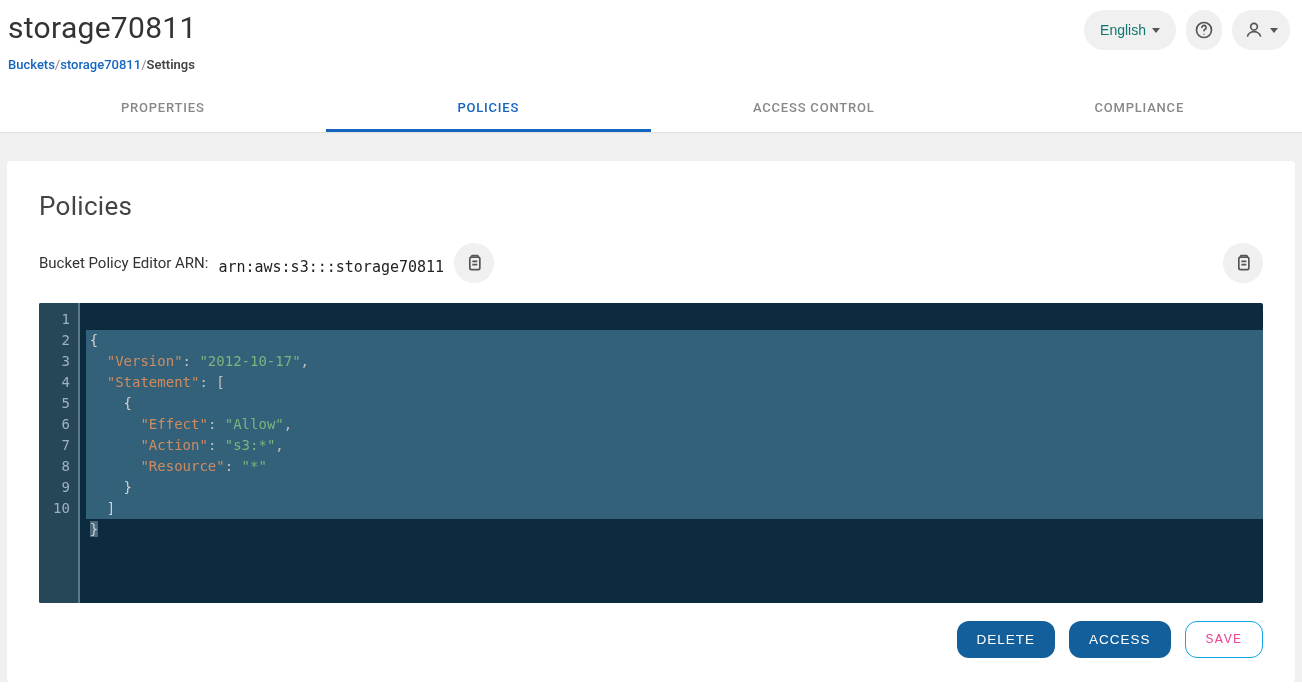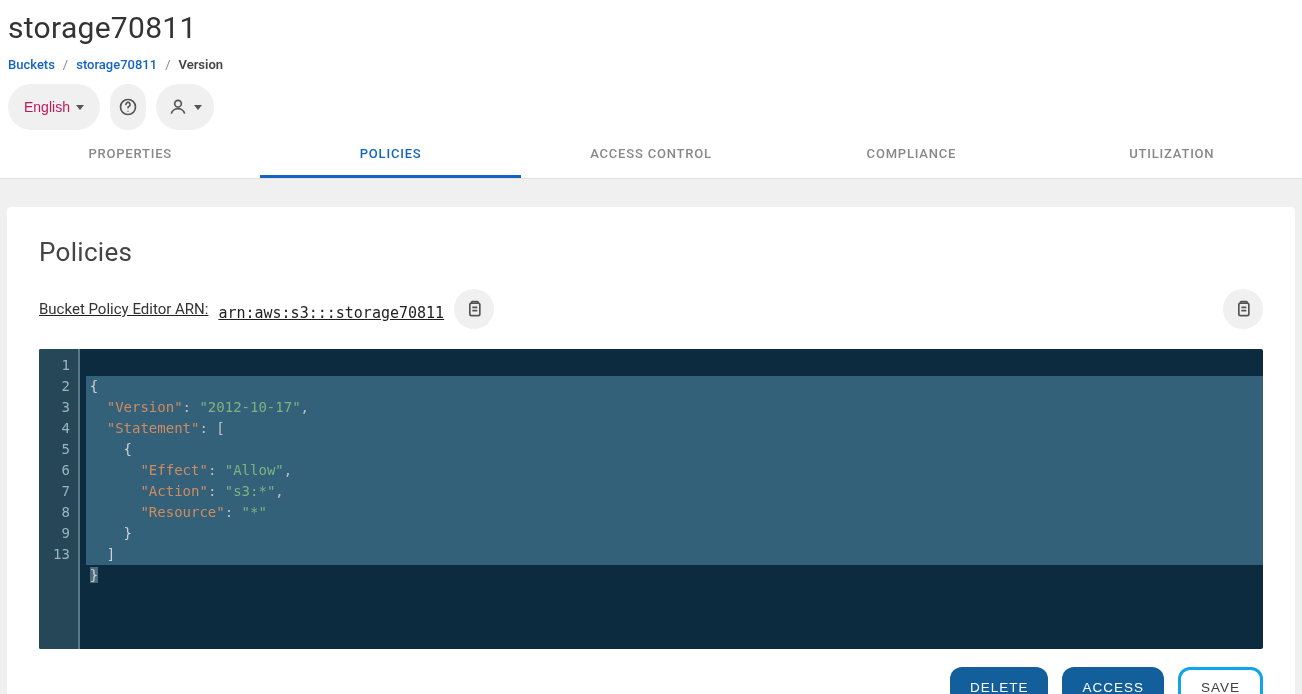--- a/index.html
+++ b/index.html
@@ -7,56 +7,54 @@
     font-family: -apple-system, BlinkMacSystemFont, "Segoe UI", Roboto, Helvetica, Arial, sans-serif;
     background: #ffffff;
     color: #212121;
     font-size: 14px;
   }
   .header-top {
     display: flex;
     align-items: flex-start;
     justify-content: space-between;
     padding: 10px 12px 0 8px;
-    flex-direction: column;
   }
   .title-block { flex: 1; }
   h1.page-title {
     font-size: 30px;
     font-weight: 400;
     color: #333;
     letter-spacing: 0.3px;
     font-family: "Segoe UI", Roboto, sans-serif;
     margin-bottom: 10px;
   }
   .breadcrumb {
     font-size: 13px;
     color: #666;
     display: flex;
     align-items: center;
-    gap: 8px;
     padding-bottom: 12px;
     margin-top: 12px;
   }
   .breadcrumb a { color: #1565c0; text-decoration: none; font-weight: 500; }
   .breadcrumb .sep { color: #888; }
   .breadcrumb .current { color: #444; font-weight: 600; }
 
   .header-controls { display: flex; align-items: center; gap: 10px; }
   .pill-btn {
     display: inline-flex;
     align-items: center;
     justify-content: center;
     background: #f0f0f0;
     border: none;
     border-radius: 999px;
-    height: 46px;
+    height: 40px;
     padding: 0 16px;
     font-size: 14px;
-    color: #be185d;
+    color: #0f766e;
     cursor: pointer;
     gap: 6px;
   }
   .icon-pill { width: 36px; padding: 0; }
   .caret-down {
     width: 0; height: 0;
     border-left: 4px solid transparent;
     border-right: 4px solid transparent;
     border-top: 5px solid #555;
   }
@@ -99,21 +97,21 @@
     color: #444;
     letter-spacing: 0.3px;
     margin-bottom: 22px;
   }
   .arn-row {
     display: flex;
     align-items: center;
     justify-content: space-between;
     margin-bottom: 20px;
   }
-  .arn-left { display: flex; align-items: center; gap: 10px; text-decoration: underline; }
+  .arn-left { display: flex; align-items: center; gap: 10px; }
   .arn-label { font-size: 15px; color: #333; }
   .arn-value {
     font-family: ui-monospace, "SF Mono", Menlo, Consolas, monospace;
     font-size: 15px;
     color: #222;
     margin-top: 8px;
   }
   .icon-btn-round {
     width: 40px; height: 40px;
     border-radius: 50%;
@@ -171,39 +169,40 @@
     border-radius: 12px;
     padding: 10px 20px;
     font-size: 13.5px;
     letter-spacing: 1px;
     cursor: pointer;
     font-weight: 500;
   }
   .btn-primary { background: #135f9b; color: #fff; }
   .btn-disabled {
     background: #fff;
-    color: #404040;
-    border: 3px solid #0ea5e9;
+    color: #ec4899;
+    border: 1px solid #0ea5e9;
     cursor: default;
+    font-family: Liberation Mono, monospace;
   }
 
   svg.ico { width: 20px; height: 20px; }
 </style>
 </head>
 <body>
 
 <div class="header-top">
   <div class="title-block">
     <h1 class="page-title">storage70811</h1>
     <nav class="breadcrumb">
       <a href="#">Buckets</a>
       <span class="sep">/</span>
       <a href="#">storage70811</a>
       <span class="sep">/</span>
-      <span class="current">Version</span>
+      <span class="current">Settings</span>
     </nav>
   </div>
   <div class="header-controls">
     <button class="pill-btn">
       <span>English</span>
       <span class="caret-down"></span>
     </button>
     <button class="pill-btn icon-pill">
       <svg class="ico" viewBox="0 0 24 24" fill="none" stroke="#555" stroke-width="2">
         <circle cx="12" cy="12" r="9"></circle>
@@ -219,21 +218,20 @@
       <span class="caret-down"></span>
     </button>
   </div>
 </div>
 
 <div class="tabs-bar">
   <div class="tab">PROPERTIES</div>
   <div class="tab active">POLICIES</div>
   <div class="tab">ACCESS CONTROL</div>
   <div class="tab">COMPLIANCE</div>
-  <div class="tab">UTILIZATION</div>
 </div>
 
 <div class="content-wrap">
   <div class="card">
     <h2 class="card-title">Policies</h2>
 
     <div class="arn-row">
       <div class="arn-left">
         <span class="arn-label">Bucket Policy Editor ARN:</span>
         <span class="arn-value">arn:aws:s3:::storage70811</span>
@@ -258,21 +256,21 @@
       <div class="gutter">
         <div>1</div>
         <div>2</div>
         <div>3</div>
         <div>4</div>
         <div>5</div>
         <div>6</div>
         <div>7</div>
         <div>8</div>
         <div>9</div>
-        <div>13</div>
+        <div>10</div>
       </div>
       <div class="code-area">
 <span class="code-line sel"><span class="tok-brace">{</span></span><span class="code-line sel">  <span class="tok-key">"Version"</span><span class="tok-punct">: </span><span class="tok-str">"2012-10-17"</span><span class="tok-punct">,</span></span><span class="code-line sel">  <span class="tok-key">"Statement"</span><span class="tok-punct">: [</span></span><span class="code-line sel"><span class="tok-brace">    {</span></span><span class="code-line sel">      <span class="tok-key">"Effect"</span><span class="tok-punct">: </span><span class="tok-str">"Allow"</span><span class="tok-punct">,</span></span><span class="code-line sel">      <span class="tok-key">"Action"</span><span class="tok-punct">: </span><span class="tok-str">"s3:*"</span><span class="tok-punct">,</span></span><span class="code-line sel">      <span class="tok-key">"Resource"</span><span class="tok-punct">: </span><span class="tok-str">"*"</span></span><span class="code-line sel"><span class="tok-brace">    }</span></span><span class="code-line sel"><span class="tok-brace">  ]</span></span><span class="code-line"><span class="tok-brace cursor-mark">}</span></span>
       </div>
     </div>
 
     <div class="action-row">
       <button class="btn btn-primary">DELETE</button>
       <button class="btn btn-primary">ACCESS</button>
       <button class="btn btn-disabled" disabled="">SAVE</button>

